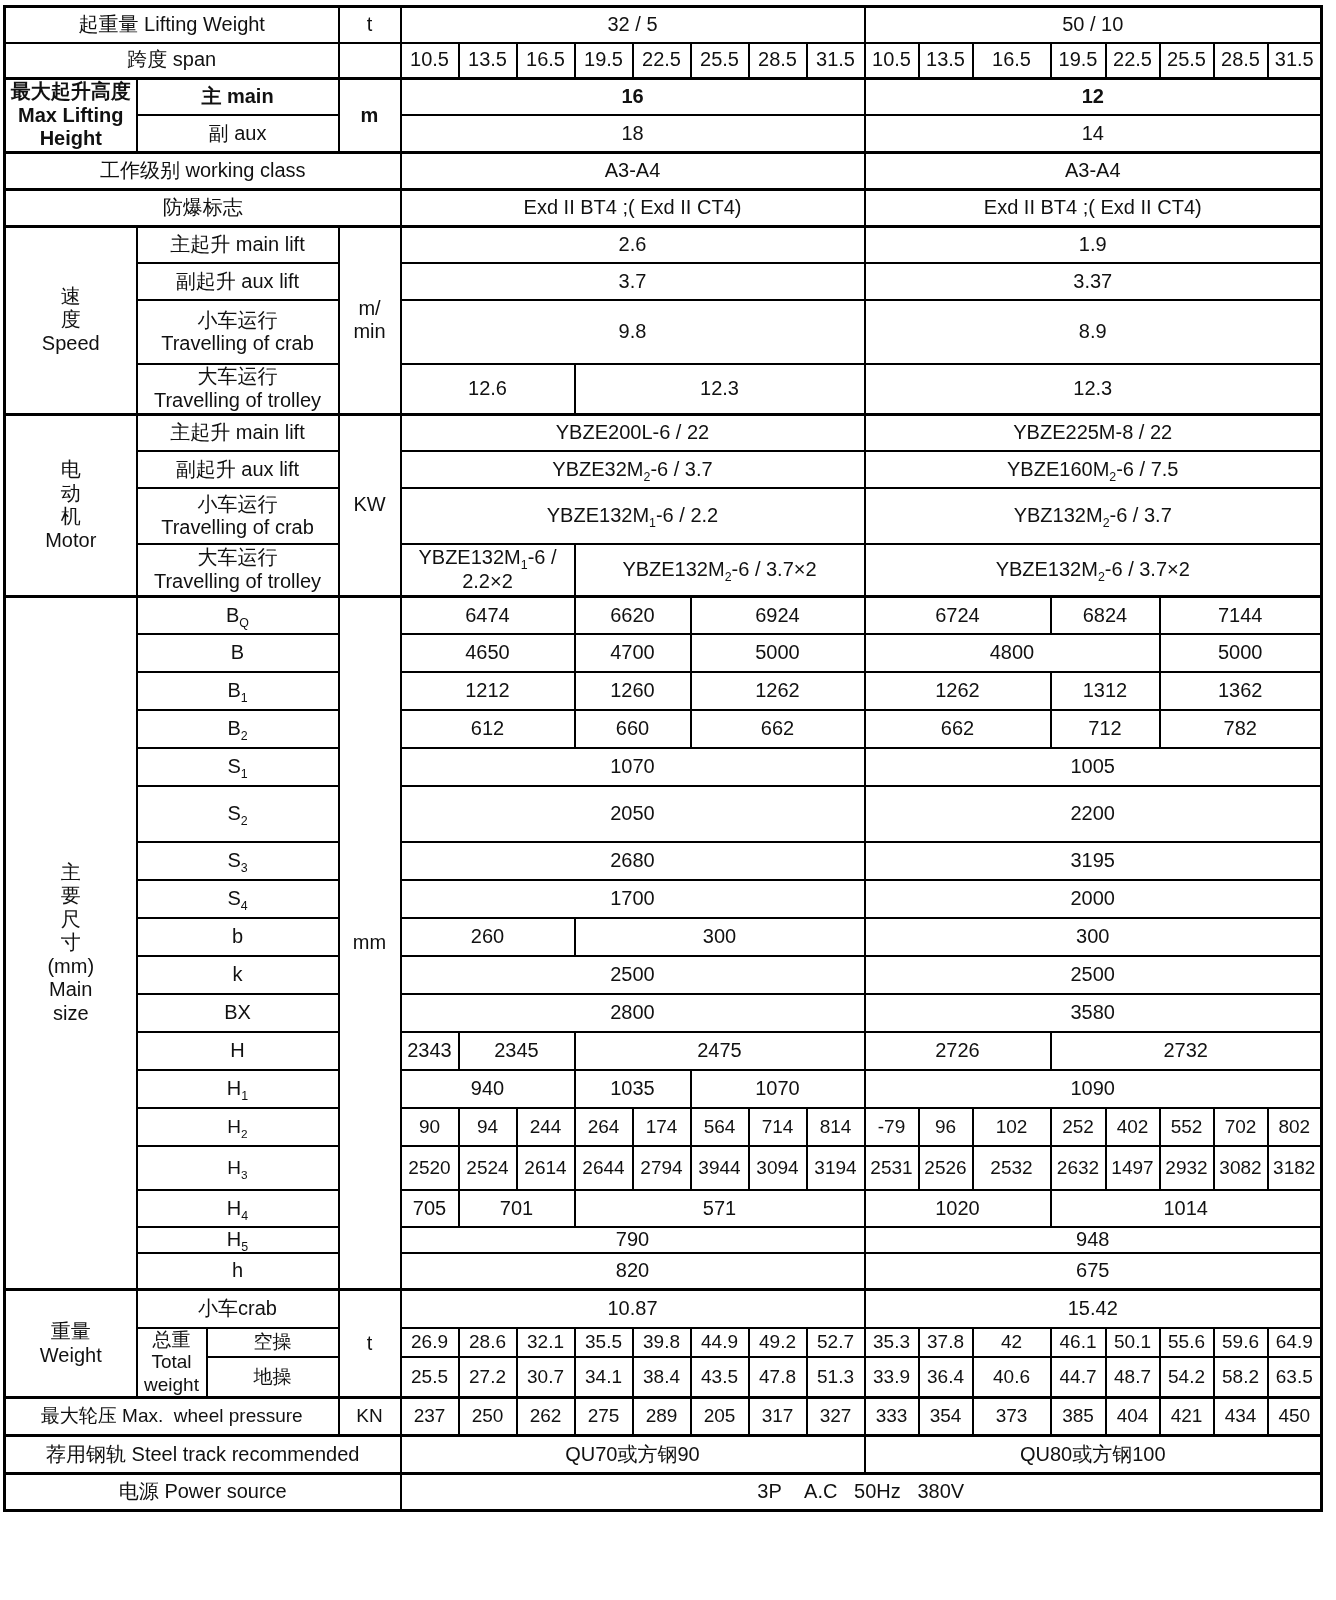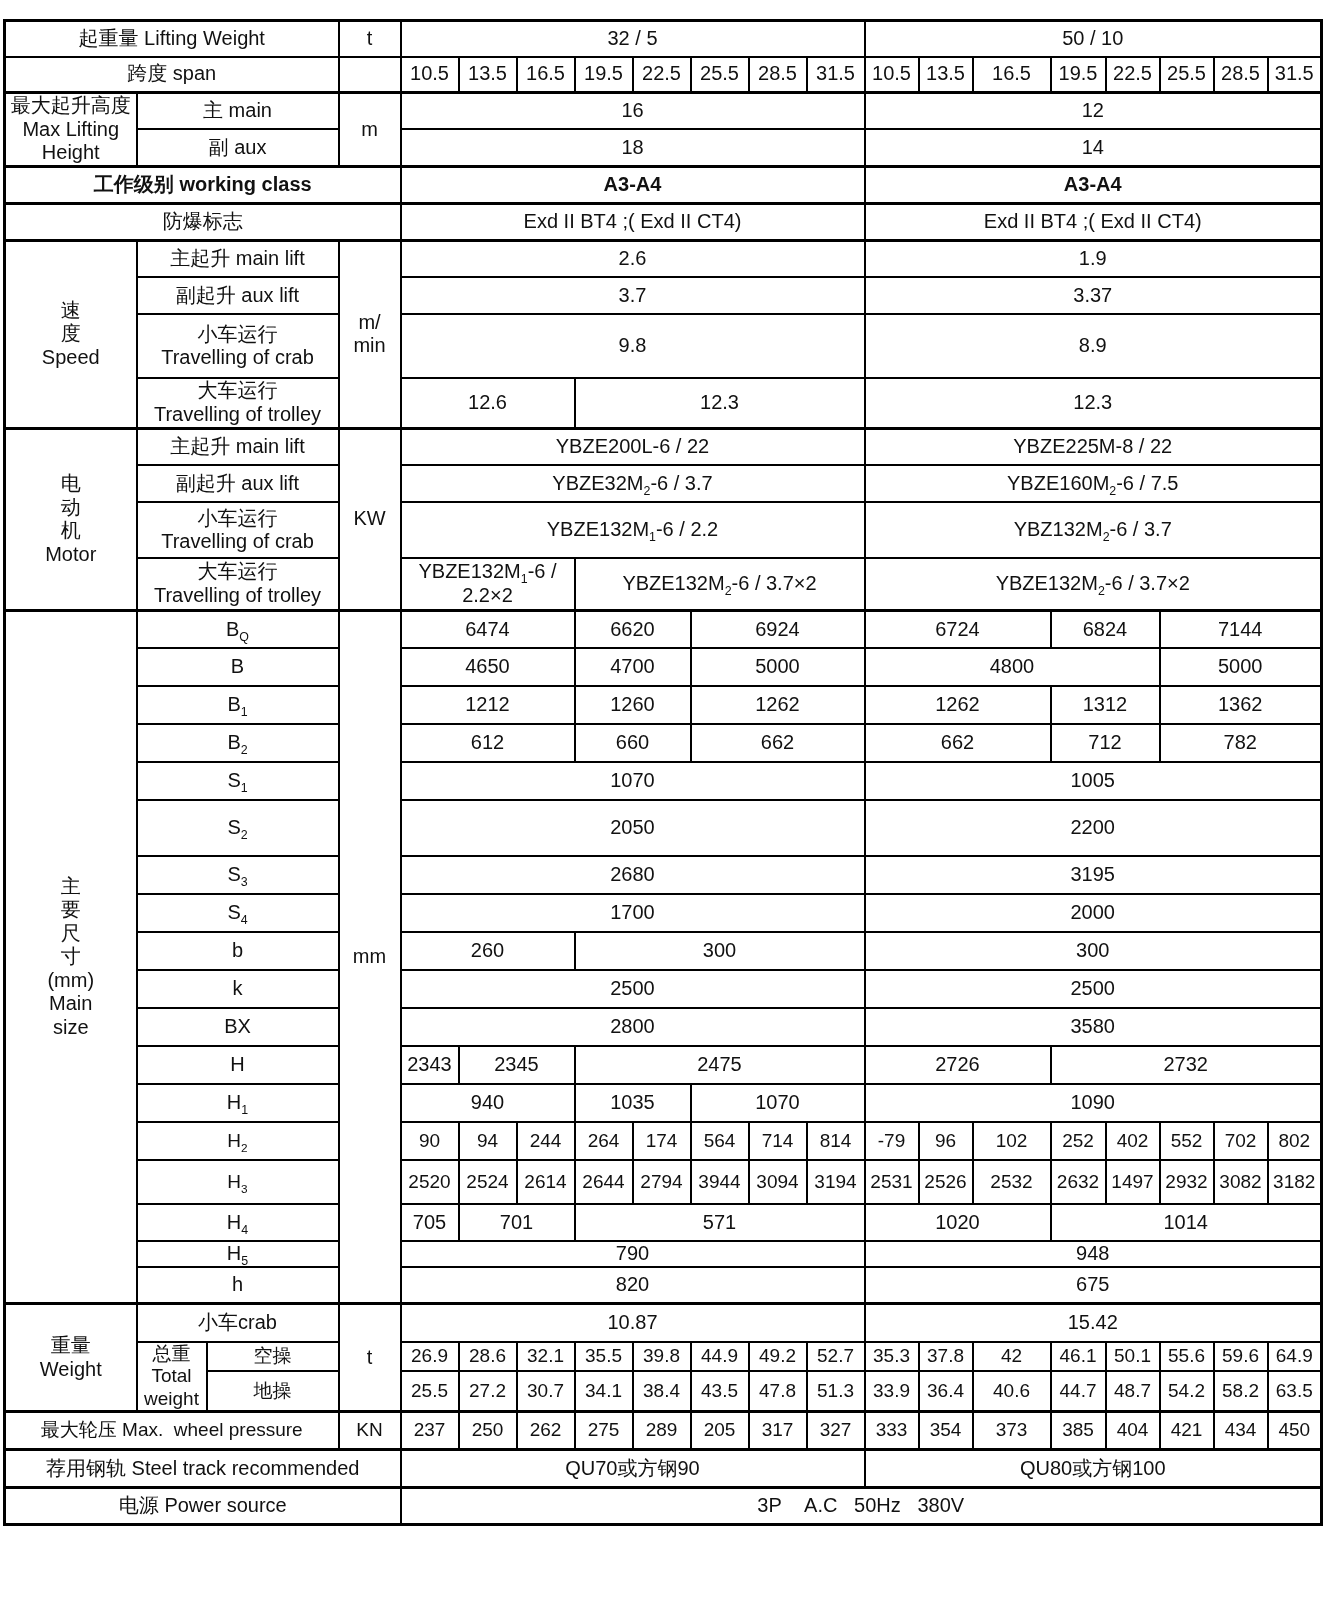--- a/index.html
+++ b/index.html
@@ -1,17 +1,17 @@
 <!DOCTYPE html>
 <html><head>
 <meta charset="utf-8">
 <style>
   html,body{margin:0;padding:0;background:#ffffff;}
   body{width:1336px;height:1600px;position:relative;font-family:"Liberation Sans","DejaVu Sans",sans-serif;}
-  .sheet{position:absolute;top:19px;left:3px;}
+  .sheet{position:absolute;top:5px;left:3px;}
   table{border-collapse:collapse;table-layout:fixed;border:3px solid #000;}
   td{
     border:2px solid #000;
     text-align:center;
     vertical-align:middle;
     padding:0 1px;
     font-size:20px;
     color:#111;
     line-height:1.18;
     overflow:hidden;
@@ -70,33 +70,33 @@
           <td>31.5</td>
           <td>10.5</td>
           <td>13.5</td>
           <td>16.5</td>
           <td>19.5</td>
           <td>22.5</td>
           <td>25.5</td>
           <td>28.5</td>
           <td>31.5</td>
         </tr>
-        <tr class="sec " style="height: 36px;">
+        <tr class="sec " style="height: 36px; font-weight: bold;">
           <td rowspan="2" class="lbl pre">最大起升高度<br>Max Lifting<br>Height</td>
           <td colspan="2" class="lbl">主 main</td>
           <td rowspan="2" class="unit">m</td>
           <td colspan="8">16</td>
           <td colspan="8">12</td>
         </tr>
         <tr class="" style="height: 36px;">
           <td colspan="2" class="lbl">副 aux</td>
           <td colspan="8">18</td>
           <td colspan="8">14</td>
         </tr>
-        <tr class="sec " style="height: 37px; font-weight: bold;">
+        <tr class="sec " style="height: 37px;">
           <td colspan="4" class="lbl">工作级别 working class</td>
           <td colspan="8">A3-A4</td>
           <td colspan="8">A3-A4</td>
         </tr>
         <tr class="sec " style="height: 37px;">
           <td colspan="4" class="lbl">防爆标志</td>
           <td colspan="8">Exd II BT4 ;( Exd II CT4)</td>
           <td colspan="8">Exd II BT4 ;( Exd II CT4)</td>
         </tr>
         <tr class="sec " style="height: 37px;">

